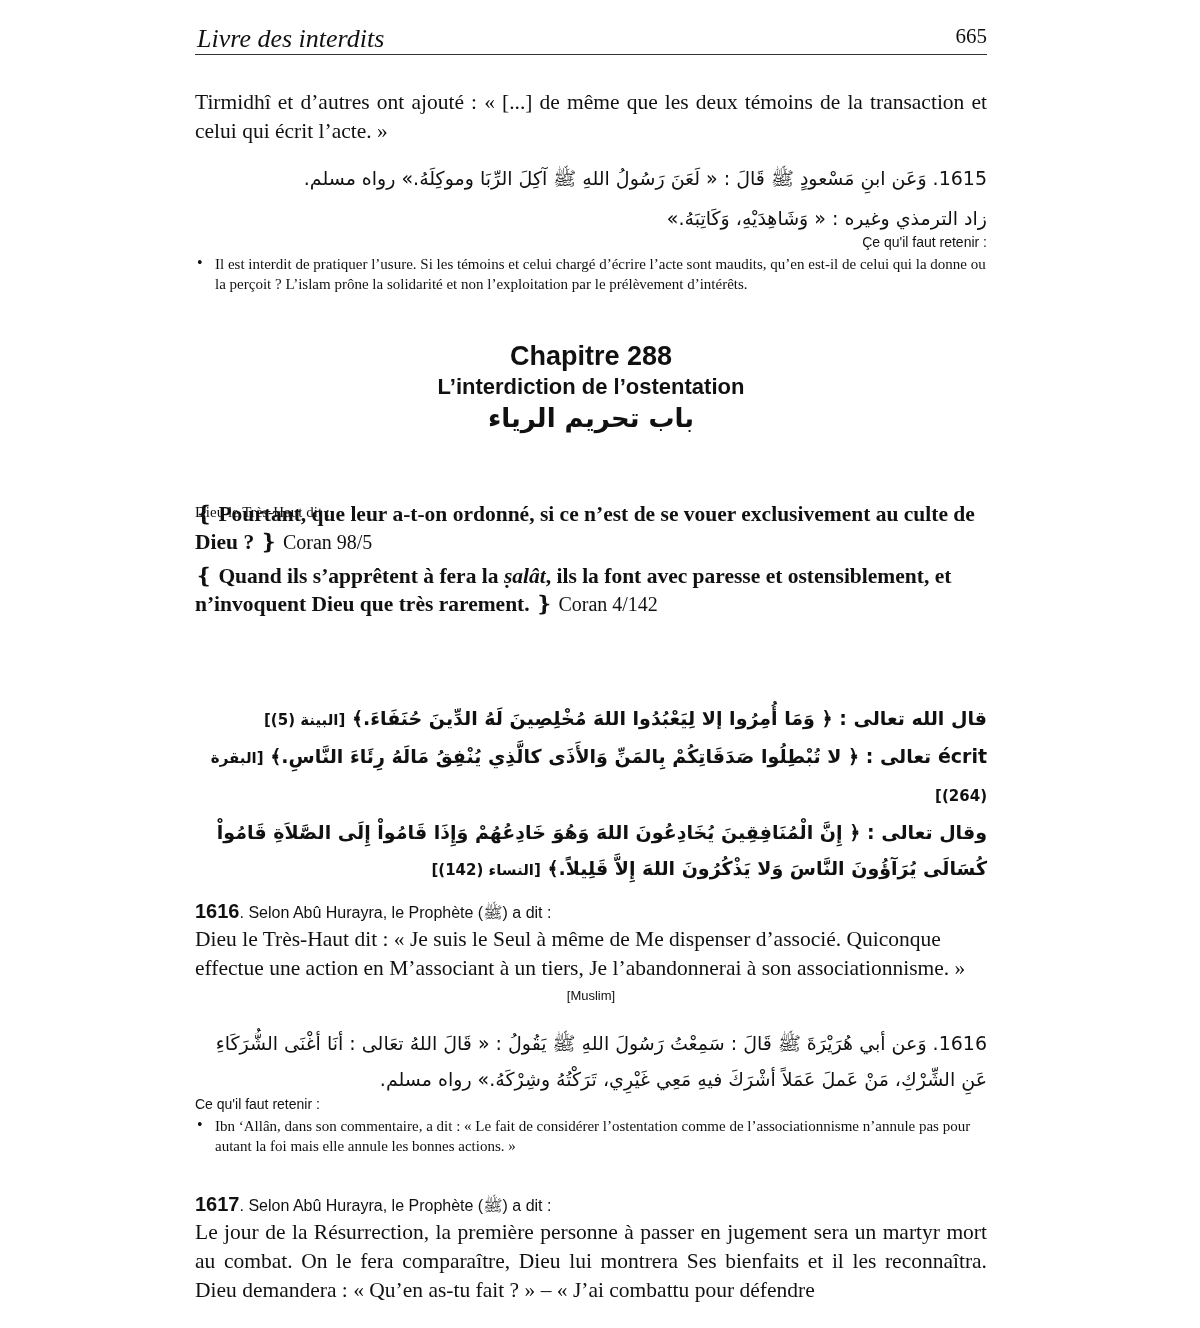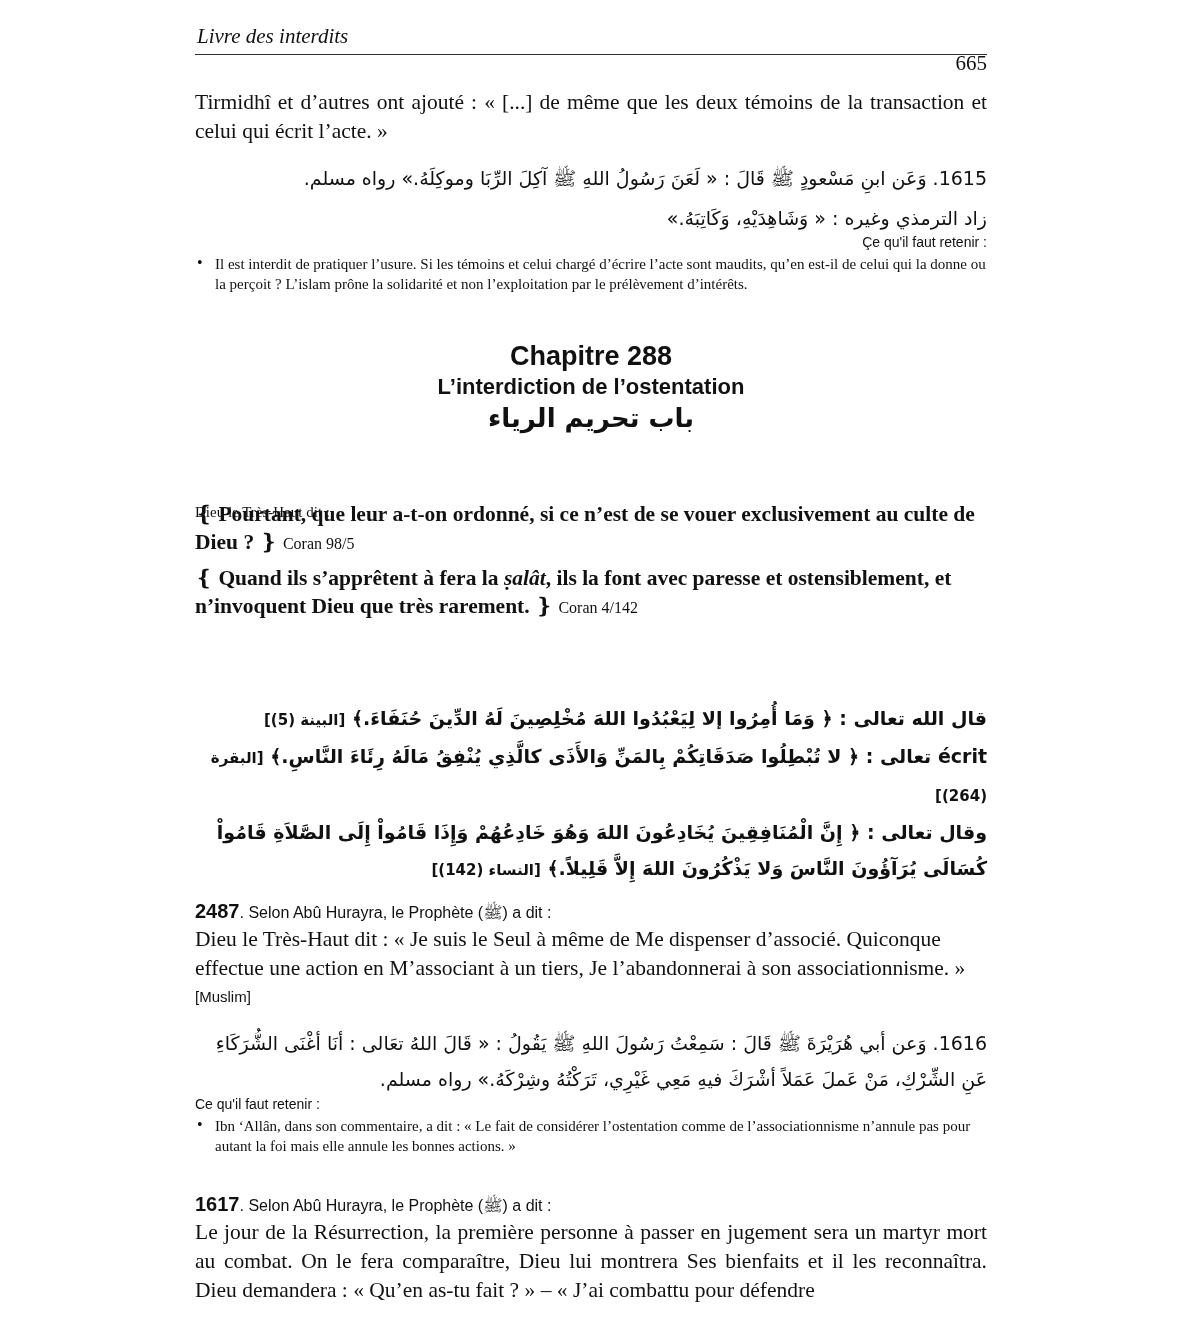--- a/index.html
+++ b/index.html
@@ -2,44 +2,44 @@
 <html><head>
 <meta charset="utf-8">
 <style>
   html, body { margin: 0; padding: 0; background: #ffffff; }
   body { width: 1200px; height: 1328px; position: relative; overflow: hidden; color: #111; }
   .page { position: absolute; left: 195px; top: 0; width: 792px; }
   .serif { font-family: "Liberation Serif", "DejaVu Serif", serif; }
   .sans { font-family: "Liberation Sans", "DejaVu Sans", sans-serif; }
 
   .running-head { position: absolute; top: 22px; left: 0; width: 792px; height: 32px; border-bottom: 1px solid #333; }
-  .running-title { position: absolute; left: 2px; top: 2px; font-style: italic; font-size: 21px; }
-  .page-number { position: absolute; right: 0; top: 2px; font-size: 21px; margin-top: 27px; }
+  .running-title { position: absolute; left: 2px; top: 2px; font-style: italic; font-size: 26px; }
+  .page-number { position: absolute; right: 0; top: 2px; font-size: 21px; }
 
   .abs { position: absolute; left: 0; width: 792px; }
   .body-text { font-size: 21.5px; line-height: 29px; }
   .arabic { direction: rtl; text-align: right; font-family: "DejaVu Sans", sans-serif; font-size: 19px; line-height: 36px; }
   .arabic .ref { font-size: 15px; }
   .retenir-label { font-size: 14px; }
   .retenir-list { margin: 0; padding: 0; list-style: none; }
   .retenir-item { position: relative; padding-left: 20px; font-size: 15px; line-height: 20px; }
   .retenir-item::before { content: "\2022"; position: absolute; left: 2px; top: -1px; font-size: 16px; }
 
   .chapter { text-align: center; }
   .chapter-number { font-weight: bold; font-size: 27px; line-height: 32px; }
   .chapter-title { font-weight: bold; font-size: 22px; line-height: 30px; }
   .chapter-arabic { font-weight: bold; font-size: 26px; line-height: 32px; font-family: "DejaVu Sans", sans-serif; }
 
   .intro { font-size: 15px; }
   .verse { font-size: 21.5px; line-height: 28px; font-weight: bold; margin-bottom: 6px; }
   .verse .ornament { font-weight: normal; }
-  .verse .citation { font-weight: normal; font-size: 16px; }
+  .verse .citation { font-weight: normal; font-size: 20px; }
   .hadith-head { font-size: 16px; }
   .hadith-head .num { font-weight: bold; font-size: 20px; }
-  .source { font-size: 15px; }
+  .source { font-size: 13px; text-align: center; }
 </style>
 </head>
 <body>
 
 <div class="page">
 
   <div class="running-head">
     <span class="running-title serif">Livre des interdits</span>
     <span class="page-number serif">665</span>
   </div>
@@ -86,21 +86,21 @@
       <span>écrit تعالى : ﴿ لا تُبْطِلُوا صَدَقَاتِكُمْ بِالمَنِّ وَالأَذَى كالَّذِي يُنْفِقُ مَالَهُ رِئَاءَ النَّاسِ.﴾</span>
       <span class="ref">[البقرة (264)]</span>
     </div>
     <div>
       <span>وقال تعالى : ﴿ إِنَّ الْمُنَافِقِينَ يُخَادِعُونَ اللهَ وَهُوَ خَادِعُهُمْ وَإِذَا قَامُواْ إِلَى الصَّلاَةِ قَامُواْ كُسَالَى يُرَآؤُونَ النَّاسَ وَلا يَذْكُرُونَ اللهَ إِلاَّ قَلِيلاً.﴾</span>
       <span class="ref">[النساء (142)]</span>
     </div>
   </div>
 
   <div class="abs sans hadith-head" style="top:900px;">
-    <span class="num">2487</span><span>. Selon Abû Hurayra, le Prophète (ﷺ) a dit :</span>
+    <span class="num">1616</span><span>. Selon Abû Hurayra, le Prophète (ﷺ) a dit :</span>
   </div>
   <p class="abs serif body-text" style="top:925px; margin:0;">Dieu le Très-Haut dit : « Je suis le Seul à même de Me dispenser d’associé. Quiconque effectue une action en M’associant à un tiers, Je l’abandonnerai à son associationnisme. »</p>
   <div class="abs sans source" style="top:988px;">[Muslim]</div>
 
   <div class="abs arabic" style="top:1025px;">1616. وَعن أبي هُرَيْرَةَ ﷺ قَالَ : سَمِعْتُ رَسُولَ اللهِ ﷺ يَقُولُ : « قَالَ اللهُ تعَالى : أنَا أغْنَى الشُّرَكَاءِ عَنِ الشِّرْكِ، مَنْ عَملَ عَمَلاً أشْرَكَ فيهِ مَعِي غَيْرِي، تَرَكْتُهُ وشِرْكَهُ.» رواه مسلم.</div>
 
   <div class="abs sans retenir-label" style="top:1096px;">Ce qu'il faut retenir :</div>
   <ul class="abs retenir-list serif" style="top:1116px;">
     <li class="retenir-item">Ibn ‘Allân, dans son commentaire, a dit : « Le fait de considérer l’ostentation comme de l’associationnisme n’annule pas pour autant la foi mais elle annule les bonnes actions. »</li>
   </ul>

